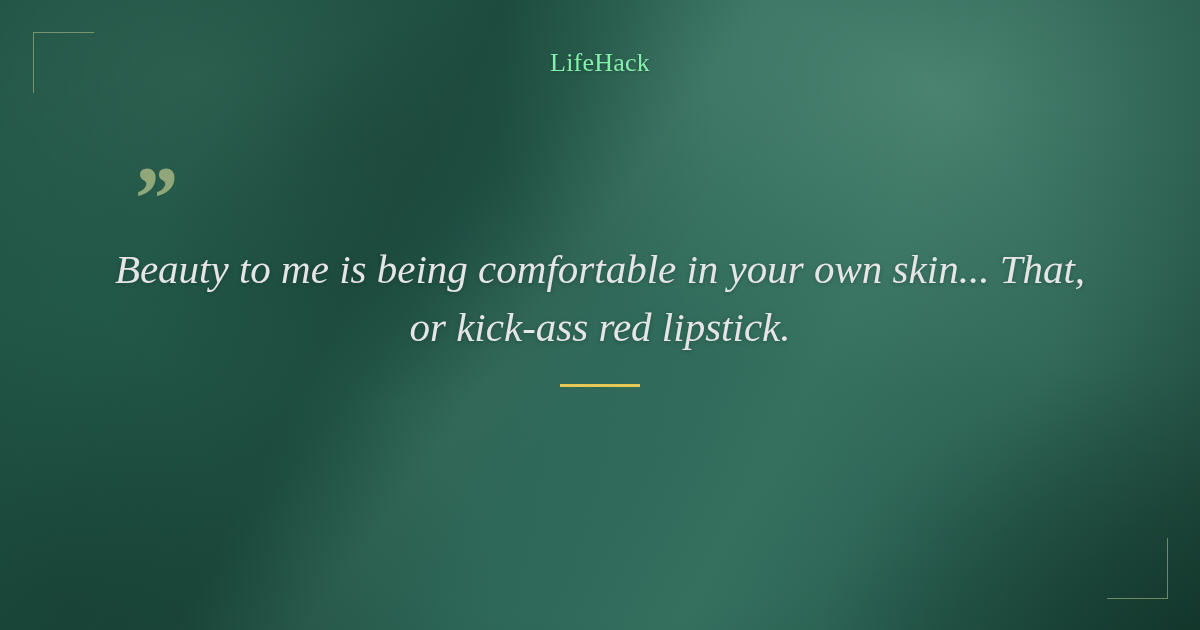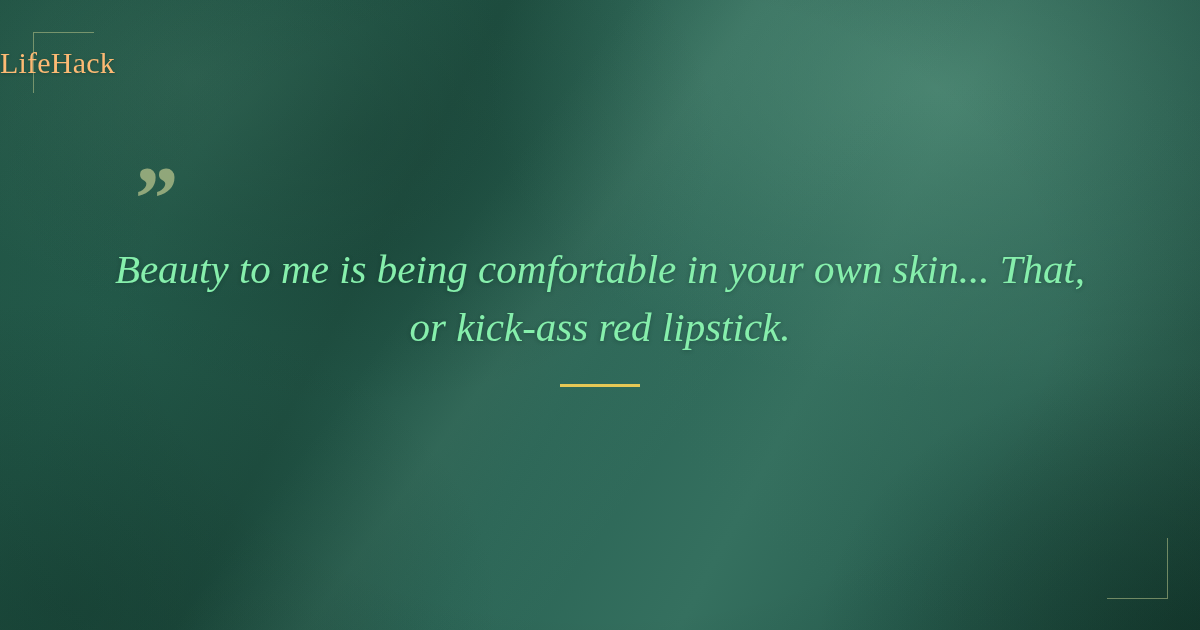--- a/index.html
+++ b/index.html
@@ -109,25 +109,26 @@
     border-right: 1.5px solid rgba(168,184,130,0.62);
     border-bottom: 1.5px solid rgba(168,184,130,0.62);
   }
 
   
   .logo {
     position: absolute;
     left: 0;
     right: 0;
     top: 41px;
+    text-align: center;
     font-family: "Liberation Serif", "DejaVu Serif", serif;
-    font-size: 30px;
+    font-size: 26px;
     line-height: 44px;
     letter-spacing: 0.2px;
-    color: #fdba74;
+    color: #86efac;
     text-shadow: 0 1px 3px rgba(12,40,32,0.35);
   }
 
   
   .quote-mark {
     position: absolute;
     left: 130px;
     top: 152px;
     font-family: "Liberation Serif", "DejaVu Serif", serif;
     font-style: italic;
@@ -143,21 +144,21 @@
   .quote-text {
     position: absolute;
     left: 95px;
     width: 1010px;
     top: 240px;
     text-align: center;
     font-family: "Liberation Serif", "DejaVu Serif", serif;
     font-style: italic;
     font-size: 41px;
     line-height: 58px;
-    color: #86efac;
+    color: #e5e5e5;
     text-shadow: 0 1px 4px rgba(10,38,30,0.30);
   }
 
   
   .divider {
     position: absolute;
     left: 560px;
     top: 384px;
     width: 80px;
     height: 3px;

